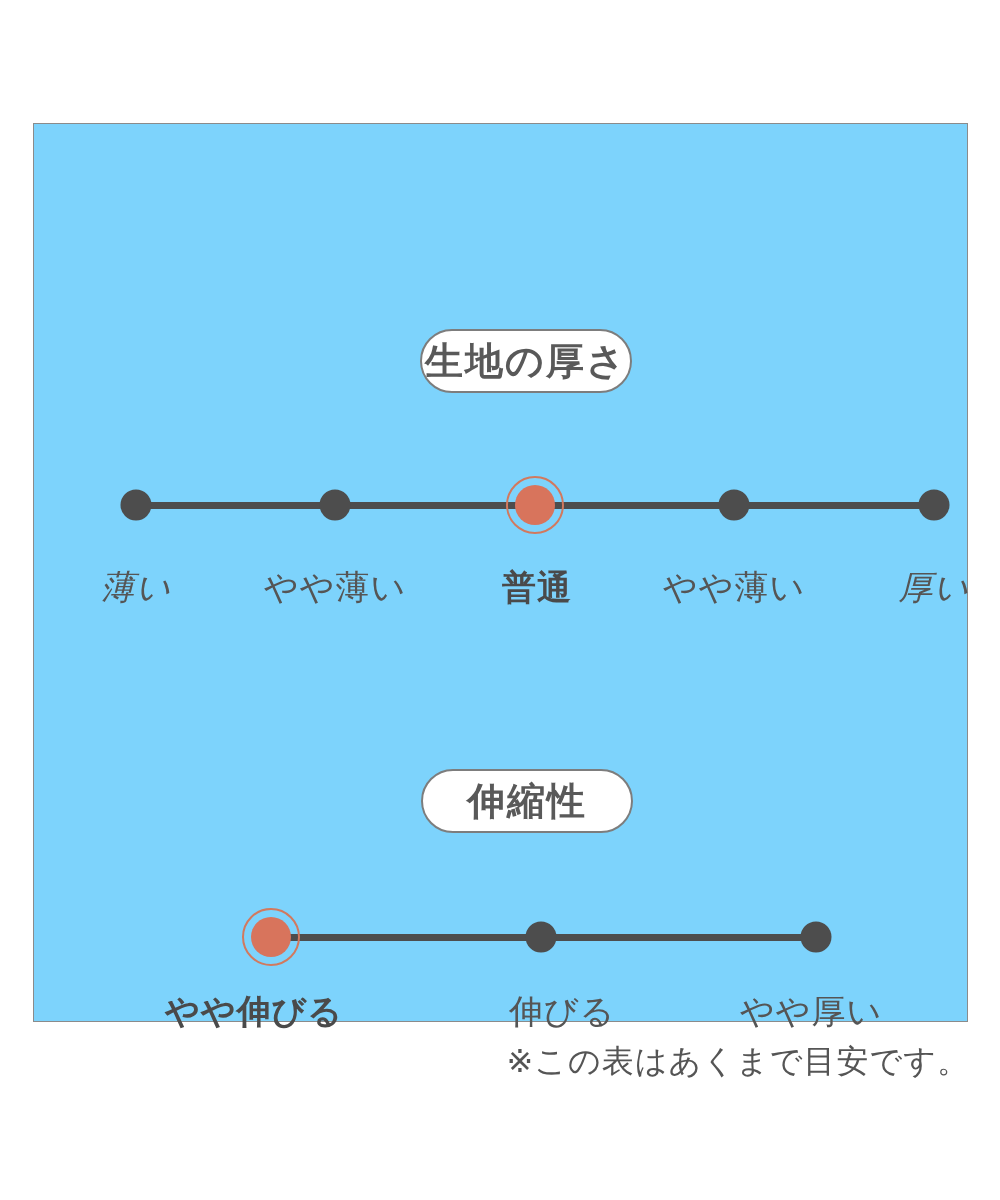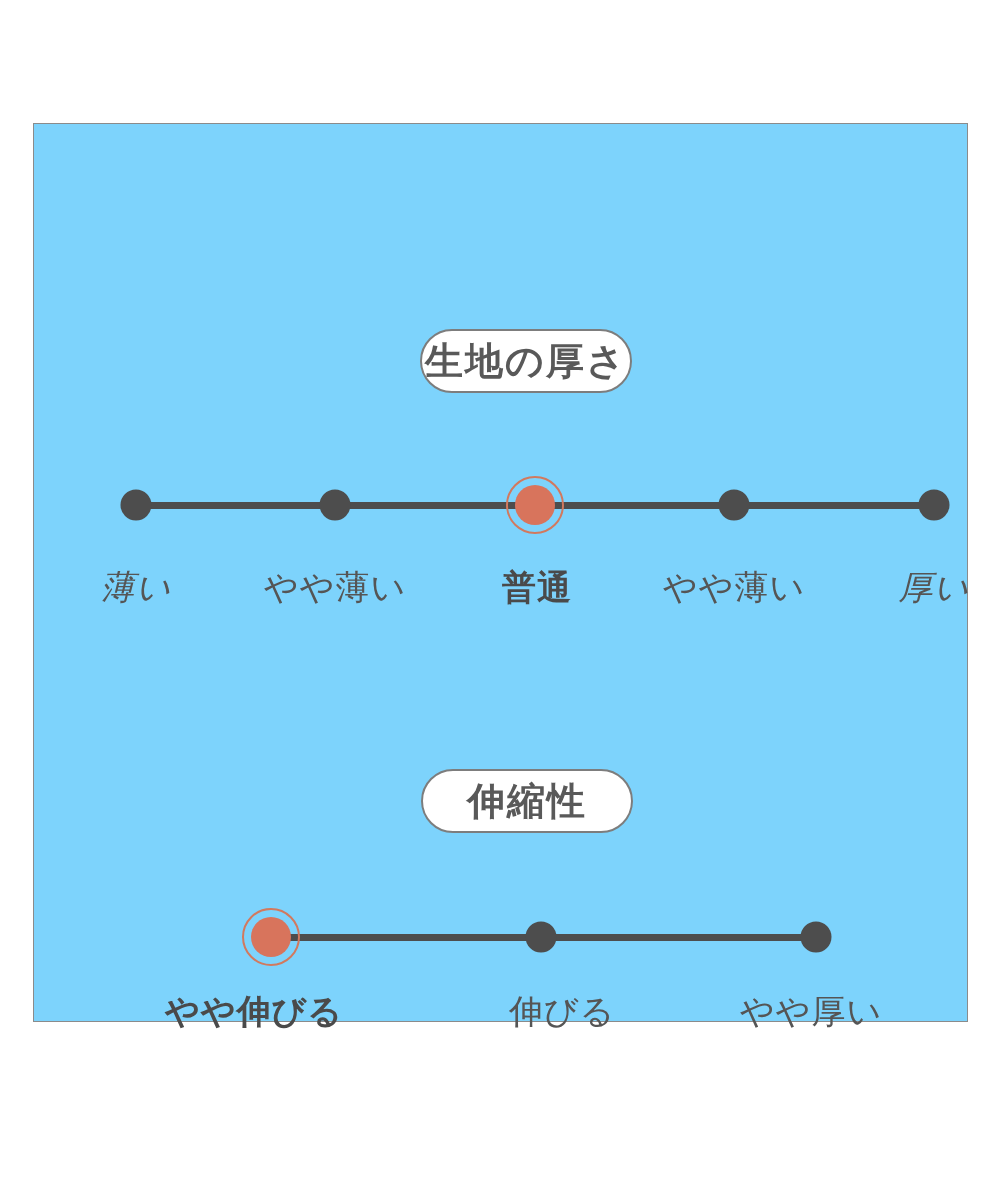--- a/index.html
+++ b/index.html
@@ -126,13 +126,14 @@
       <span class="dot selected" style="left:237px;"></span>
       <span class="dot" style="left:507px;"></span>
       <span class="dot" style="left:782px;"></span>
       <span class="scale-label selected" style="left:220px;">やや伸びる</span>
       <span class="scale-label" style="left:528px;">伸びる</span>
       <span class="scale-label" style="left:777px;">やや厚い</span>
     </div>
 
   </div>
 
+  <div class="footnote">※この表はあくまで目安です。</div>
 </div>
 
 </body></html>

